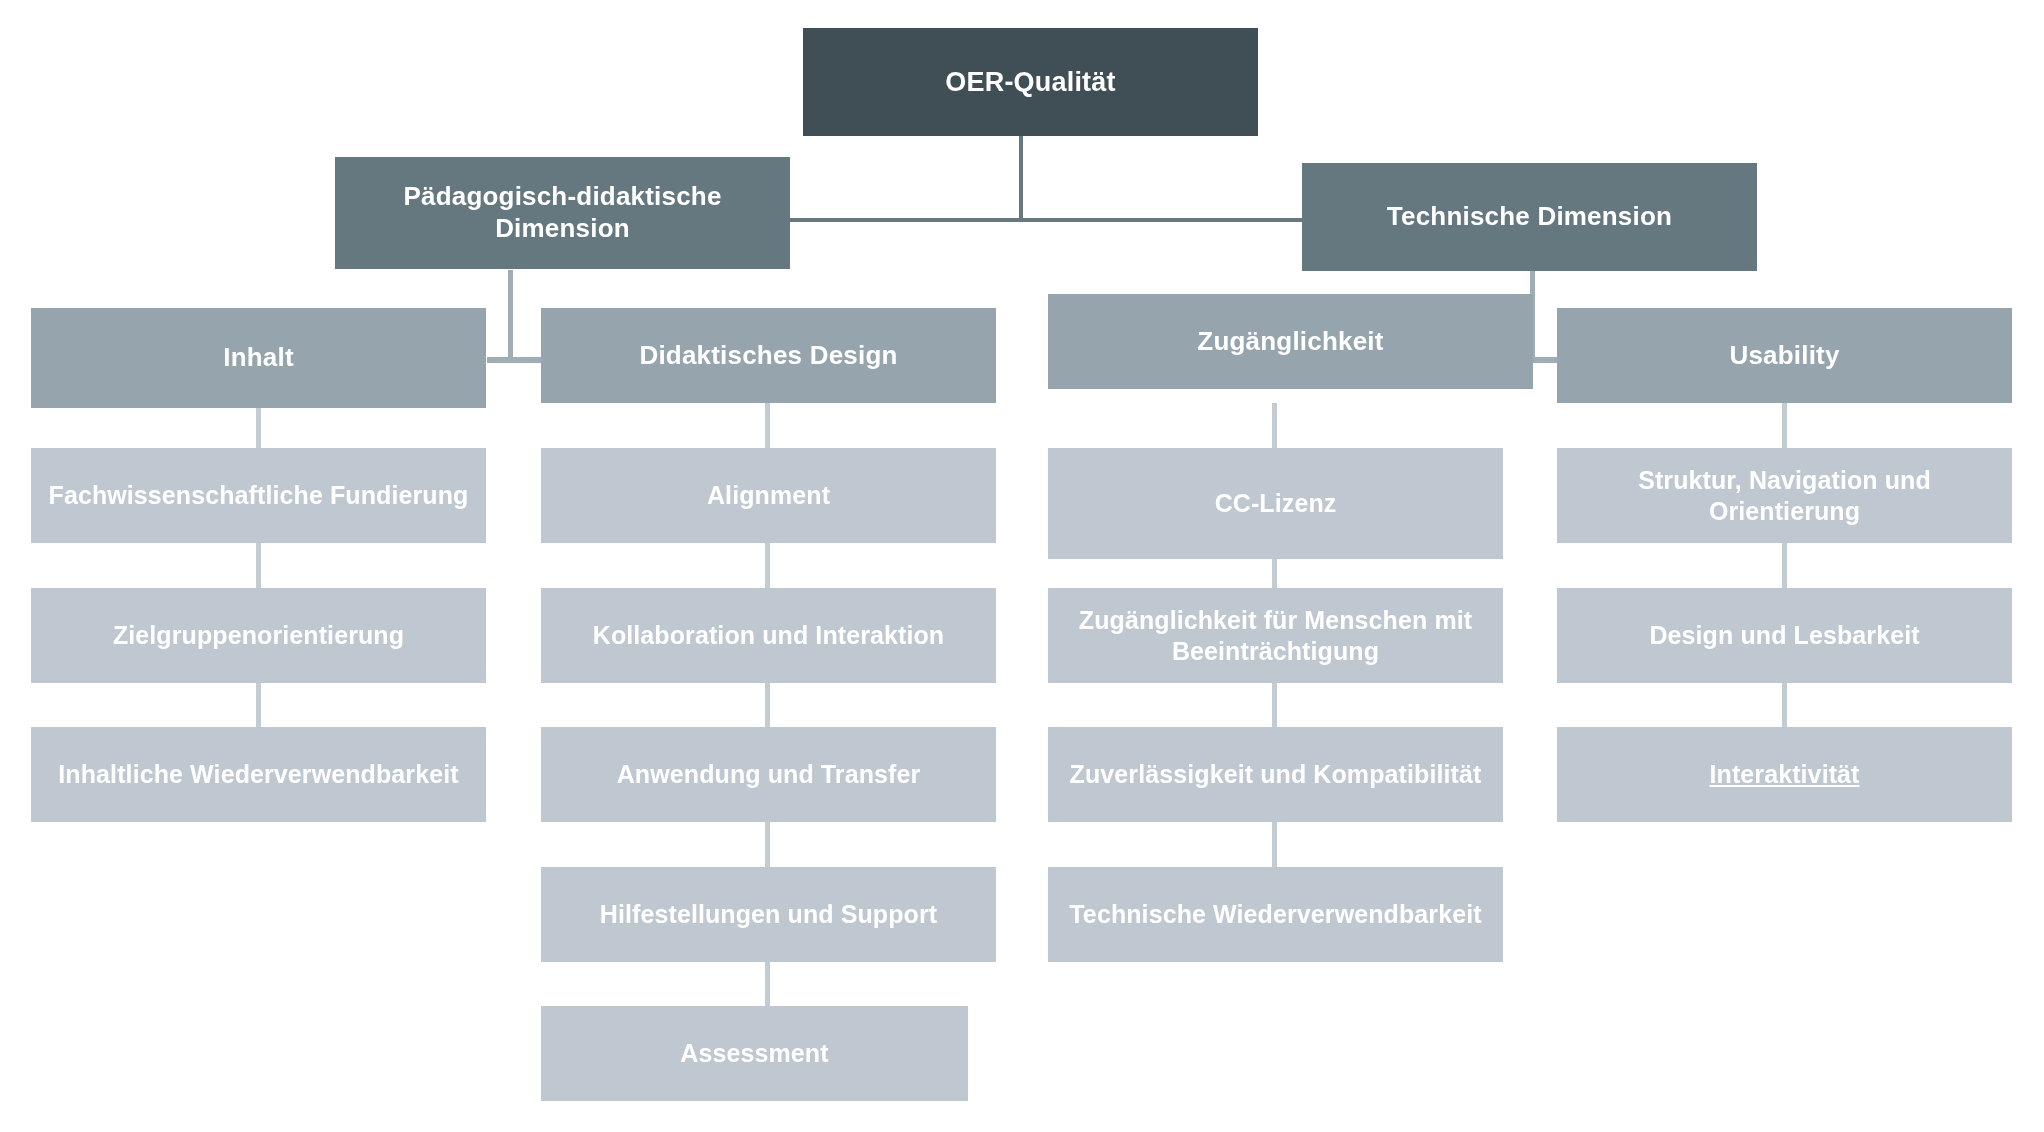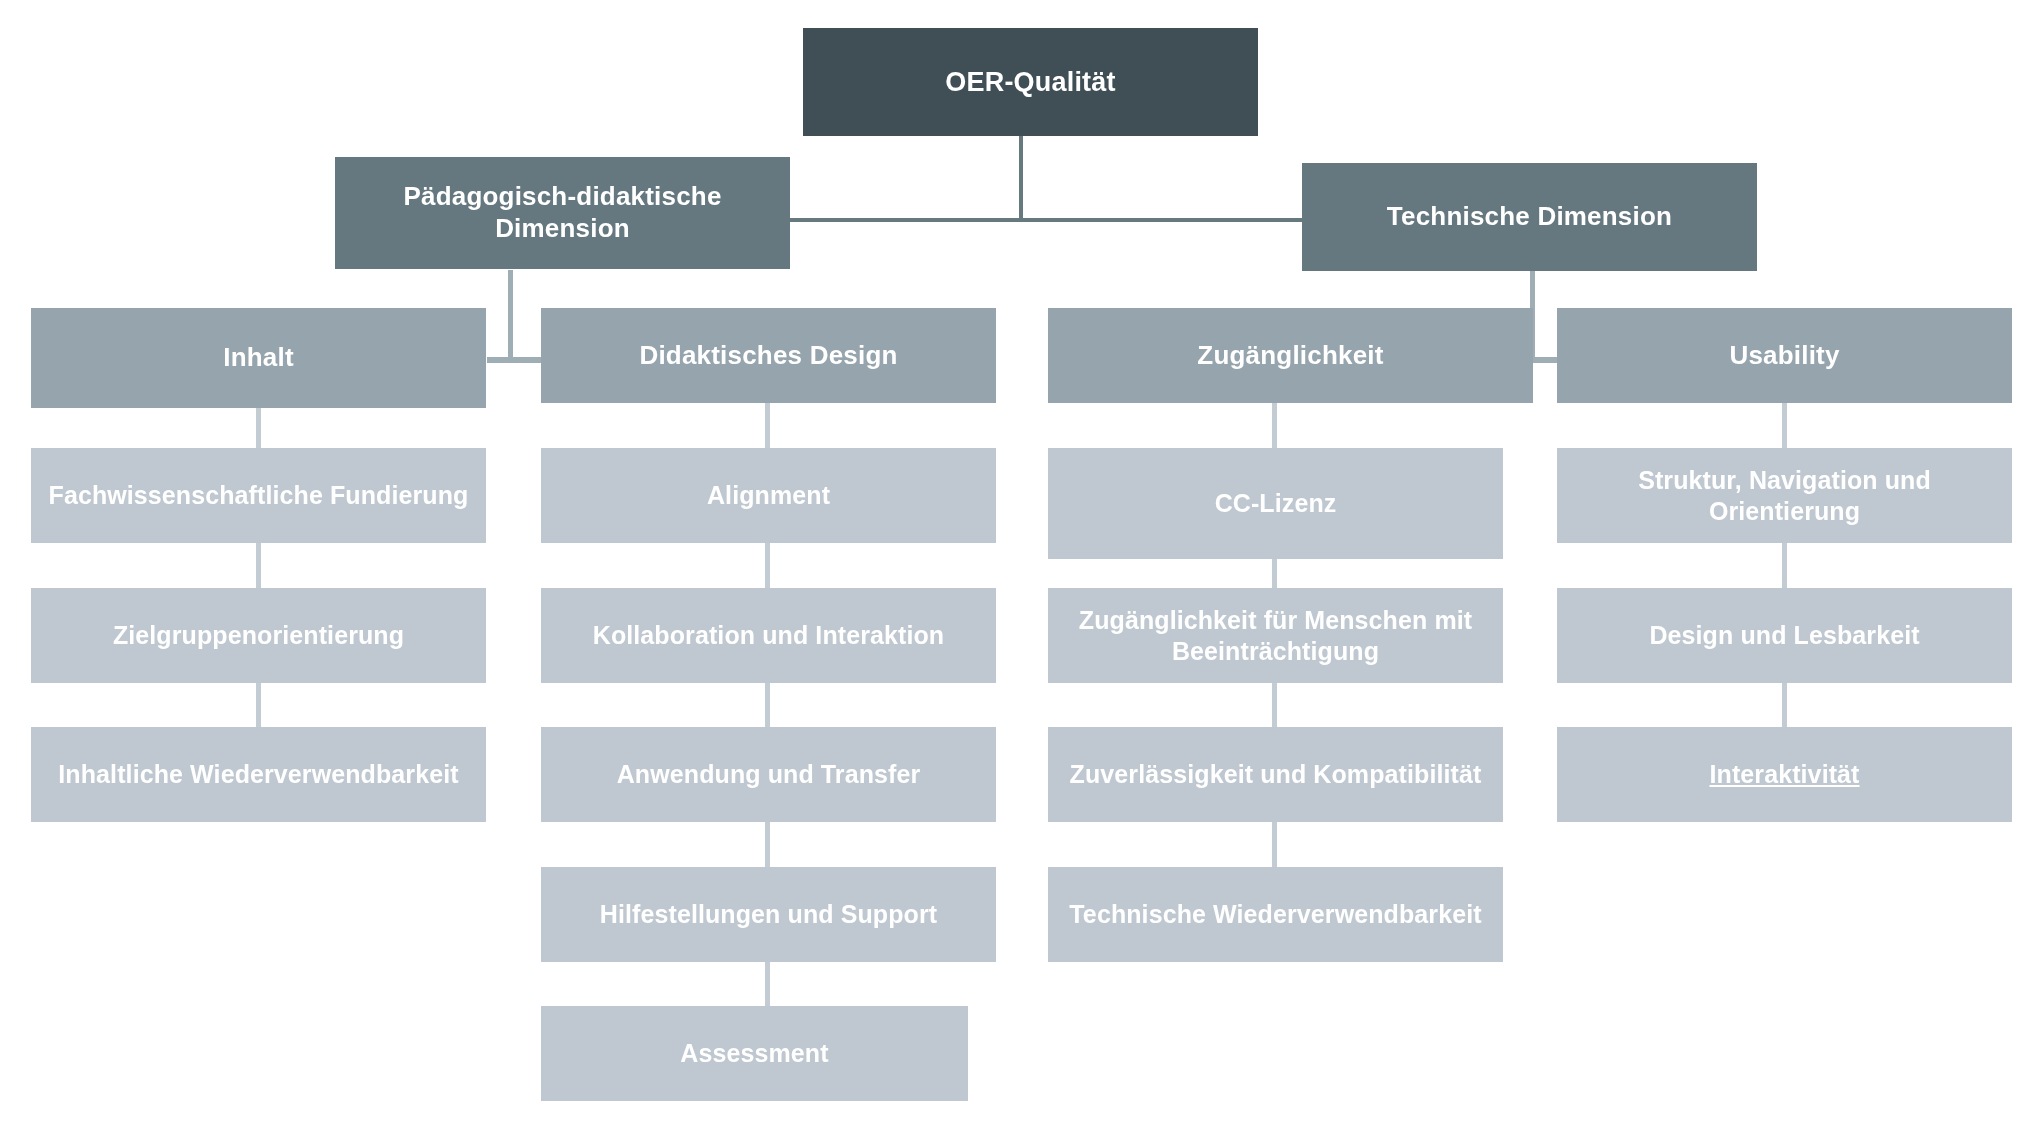--- a/index.html
+++ b/index.html
@@ -115,21 +115,21 @@
   </div>
 
   <div class="node level-cat" style="left:31px; top:308px; width:455px; height:100px;">
     <span class="label">Inhalt</span>
   </div>
 
   <div class="node level-cat" style="left:541px; top:308px; width:455px; height:95px;">
     <span class="label">Didaktisches Design</span>
   </div>
 
-  <div class="node level-cat" style="left:1048px; top:308px; width:485px; height:95px;">
+  <div class="node level-cat" style="left:1048px; top:294px; width:485px; height:95px;">
     <span class="label">Zugänglichkeit</span>
   </div>
 
   <div class="node level-cat" style="left:1557px; top:308px; width:455px; height:95px;">
     <span class="label">Usability</span>
   </div>
 
   <div class="node level-leaf" style="left:31px; top:448px; width:455px; height:95px;">
     <span class="label">Fachwissenschaftliche Fundierung</span>
   </div>

